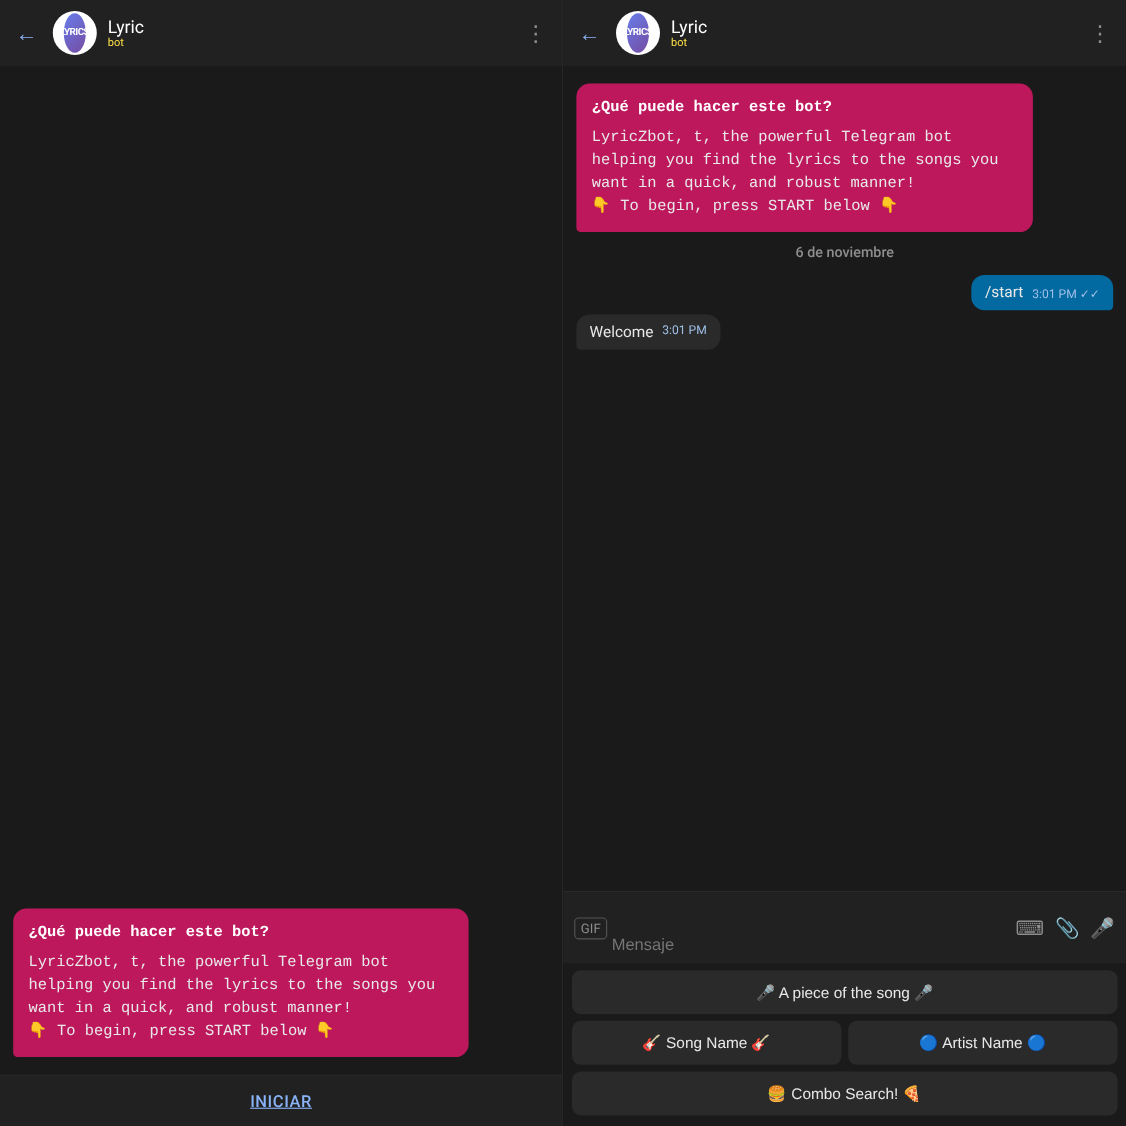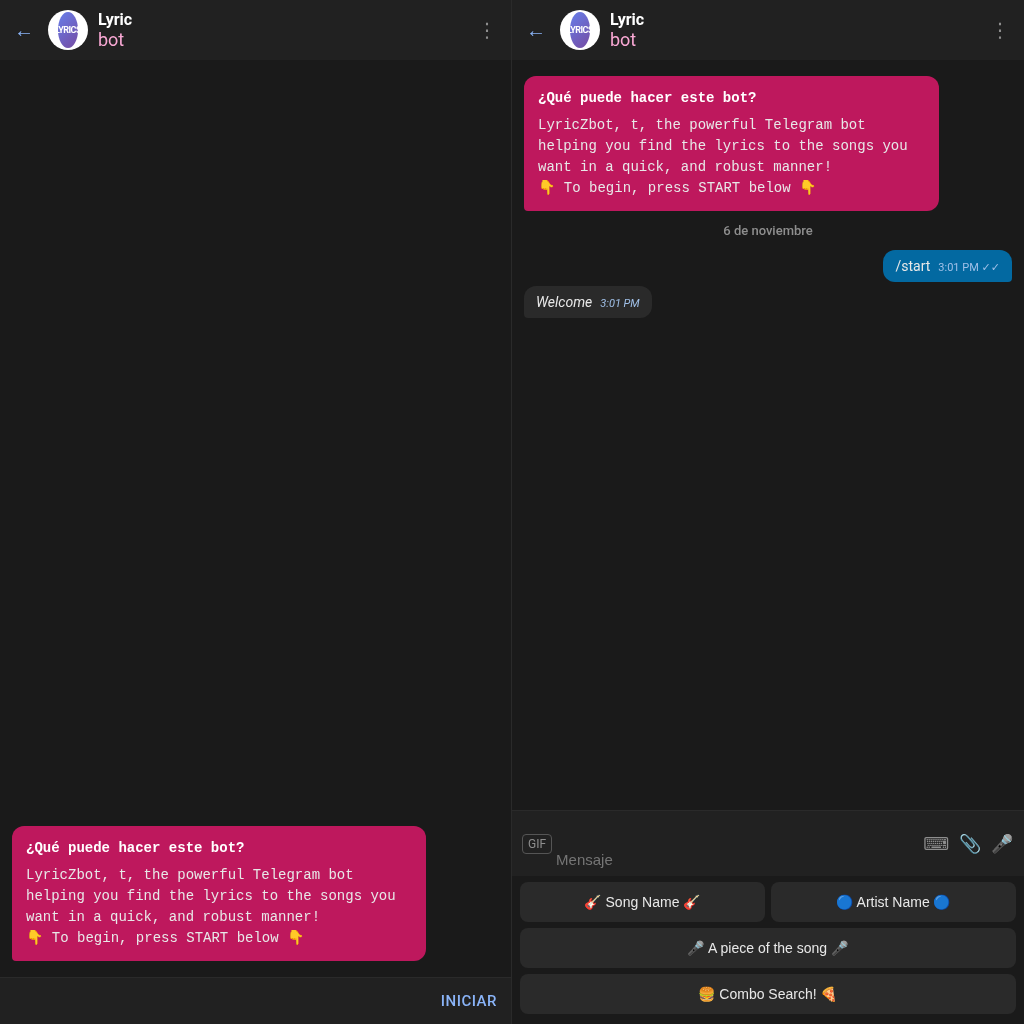--- a/index.html
+++ b/index.html
@@ -56,25 +56,25 @@
       color: white;
       font-weight: bold;
       letter-spacing: -0.5px;
     }
     .header-info {
       flex: 1;
     }
     .header-title {
       color: #ffffff;
       font-size: 16px;
-      font-weight: 700;
+      font-weight: 400;
     }
     .header-subtitle {
-      color: #f9a8d4;
-      font-size: 18px;
+      color: #fde047;
+      font-size: 10px;
     }
     .header-menu {
       color: #8e8e8e;
       font-size: 20px;
       cursor: pointer;
     }
     .chat-area {
       flex: 1;
       overflow-y: auto;
       padding: 16px 12px;
@@ -94,27 +94,28 @@
       font-family: Liberation Mono, monospace;
     }
     .bot-message-bubble .msg-title {
       font-weight: bold;
       margin-bottom: 6px;
       color: #ffffff;
     }
     .footer-iniciar {
       background: #212121;
       padding: 14px;
-      text-align: right;
+      text-align: center;
       color: #8ab4f8;
       font-size: 15px;
       font-weight: 500;
       letter-spacing: 0.5px;
       cursor: pointer;
       border-top: 1px solid #2a2a2a;
+      text-decoration: underline;
     }
     
     .right-panel {
       width: 512px;
       height: 1024px;
       background: #1a1a1a;
       display: flex;
       flex-direction: column;
     }
     .chat-messages {
@@ -152,23 +153,22 @@
     }
     .bot-msg-right {
       align-self: flex-start;
       background: #2a2a2a;
       border-radius: 12px 12px 12px 4px;
       padding: 8px 12px;
       color: #e8e8e8;
       font-size: 14px;
       max-width: 85%;
       display: flex;
-      align-items: flex-end;
+      align-items: flex-start;
       gap: 8px;
-      font-style: italic;
     }
     .bot-msg-text {
       flex: 1;
     }
     .input-bar {
       background: #212121;
       padding: 8px 10px;
       display: flex;
       align-items: center;
       gap: 4px;
@@ -299,25 +299,25 @@
     <div class="input-icons">
       <span class="input-icon">⌨</span>
       <span class="input-icon">📎</span>
       <span class="input-icon">🎤</span>
     </div>
   </div>
 
   <div class="bot-keyboard">
 
     <div class="kb-row">
+      <button class="kb-btn full">🎤 A piece of the song 🎤</button>
+    </div>
+
+    <div class="kb-row">
       <button class="kb-btn">🎸 Song Name 🎸</button>
       <button class="kb-btn">🔵 Artist Name 🔵</button>
     </div>
 
     <div class="kb-row">
-      <button class="kb-btn full">🎤 A piece of the song 🎤</button>
-    </div>
-
-    <div class="kb-row">
       <button class="kb-btn full">🍔 Combo Search! 🍕</button>
     </div>
   </div>
 </div>
 
 </body></html>

